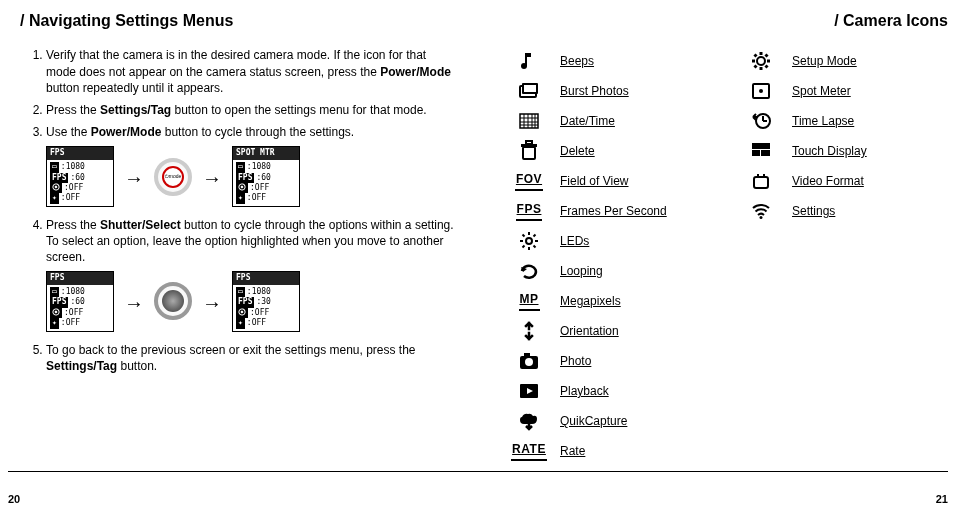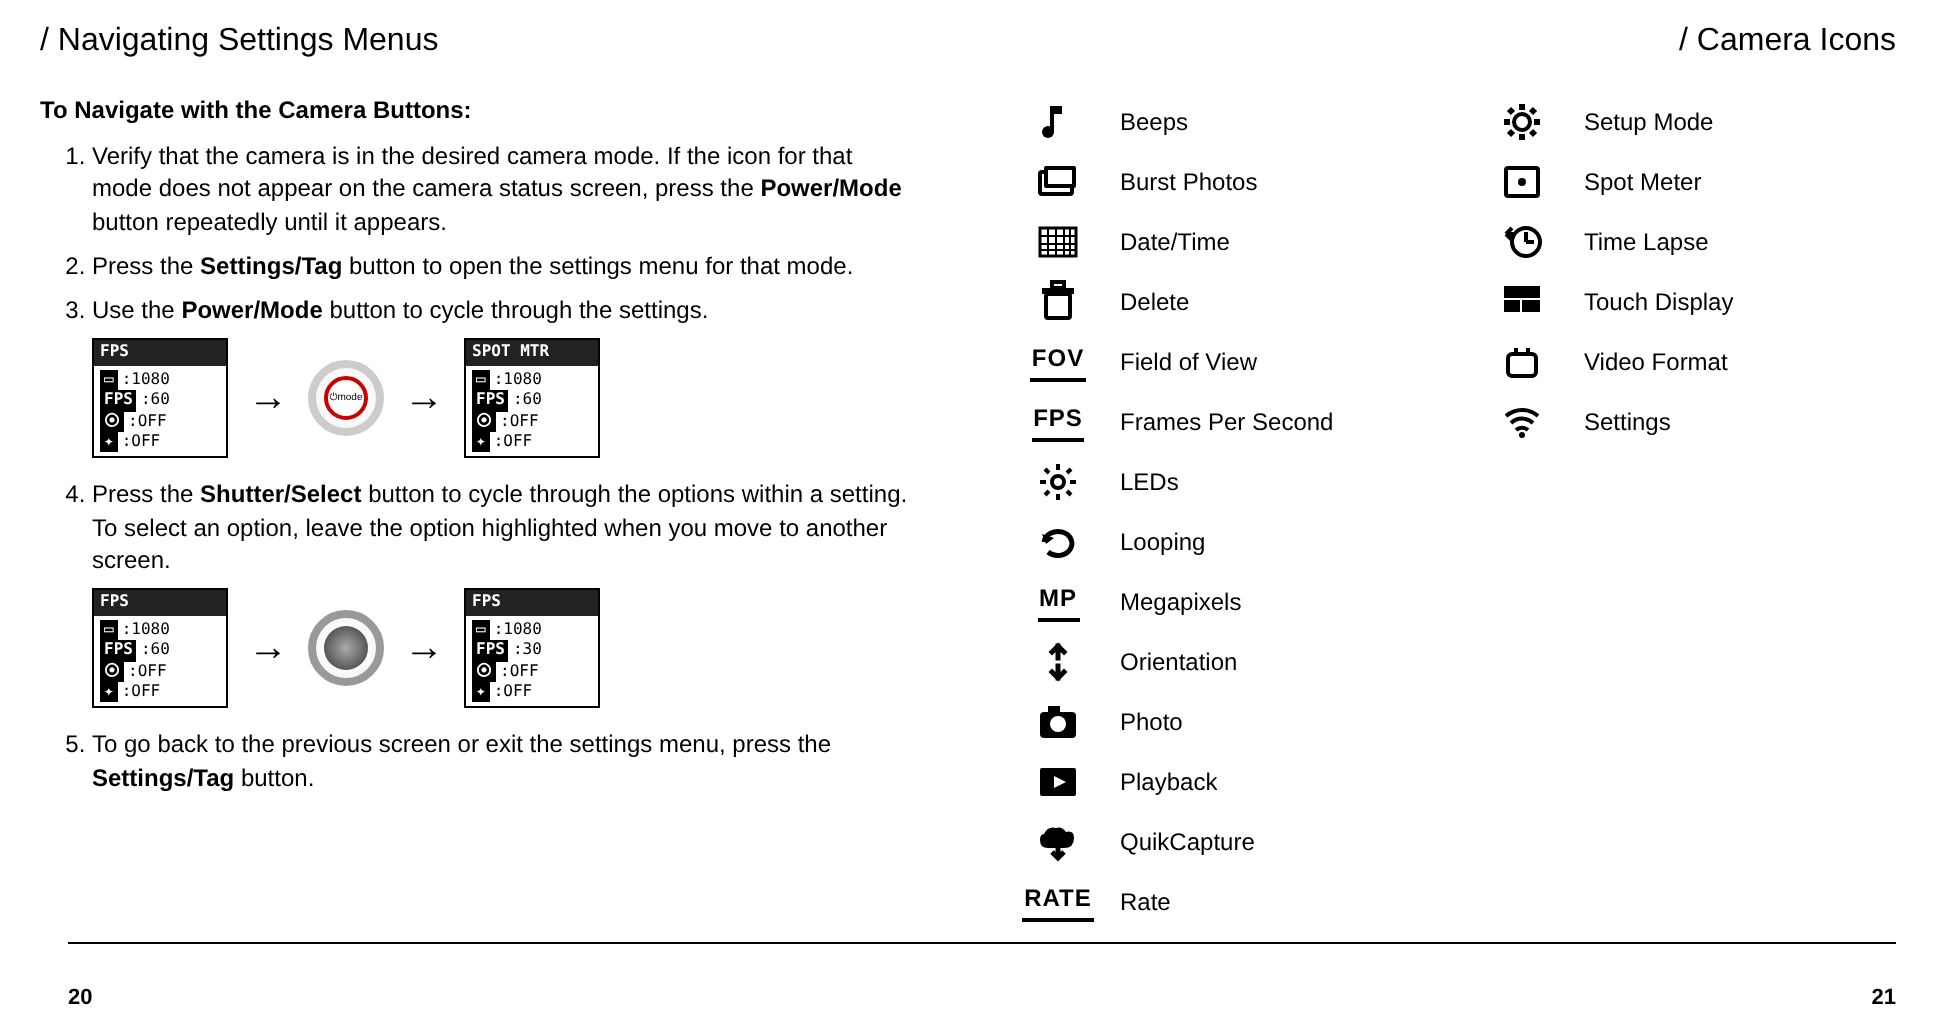--- a/index.html
+++ b/index.html
@@ -17,21 +17,21 @@
     .page-wrapper {
       display: flex;
       gap: 60px;
       height: 460px;
     }
     .left-page, .right-page {
       flex: 1;
     }
     .page-header {
       font-size: 16px;
-      font-weight: 400;
+      font-weight: 700;
       margin-bottom: 15px;
       font-stretch: condensed;
     }
     .left-page .page-header { text-align: left; }
     .right-page .page-header { text-align: right; }
     .section-title {
       font-weight: bold;
       font-size: 12px;
       margin-bottom: 6px;
     }
@@ -105,20 +105,21 @@
       text-align: center;
       line-height: 1;
     }
     .round-btn.shutter .inner {
       border: none;
       background: radial-gradient(circle, #aaa 0%, #333 100%);
     }
     .icon-table {
       display: flex;
       gap: 30px;
+      text-decoration: underline;
     }
     .icon-col {
       flex: 1;
     }
     .icon-row {
       display: flex;
       align-items: center;
       gap: 16px;
       height: 28px;
       margin-bottom: 2px;
@@ -138,21 +139,21 @@
     .txt-icon {
       font-weight: 900;
       font-size: 12px;
       border-bottom: 2px solid #000;
       padding: 0 1px 1px 1px;
       letter-spacing: 0.5px;
     }
     .page-numbers {
       position: absolute;
       bottom: 6px;
-      left: 34px;
+      left: 8px;
       right: 20px;
       display: flex;
       justify-content: space-between;
       font-size: 11px;
       font-weight: bold;
       border-top: 1px solid #000;
       padding-top: 20px;
     }
     svg { display: block; }
   </style>
@@ -270,21 +271,20 @@
         <path d="M5.5 11.5 A8 8 0 0 1 16.5 11.5" fill="none" stroke="#000" stroke-width="2"></path>
         <path d="M8 15 A4.5 4.5 0 0 1 14 15" fill="none" stroke="#000" stroke-width="2"></path>
         <circle cx="11" cy="17.5" r="1.5" fill="#000"></circle>
       </g>
   </defs>
 </svg>
 
 <div class="page-wrapper">
   <div class="left-page">
     <div class="page-header">/ Navigating Settings Menus</div>
-    <div class="section-title">To Navigate with the Camera Buttons:</div>
     <ol>
       <li><span>Verify that the camera is in the desired camera mode. If the icon for that mode does not appear on the camera status screen, press the </span><span class="bold">Power/Mode</span><span> button repeatedly until it appears.</span></li>
       <li><span>Press the </span><span class="bold">Settings/Tag</span><span> button to open the settings menu for that mode.</span></li>
       <li><span>Use the </span><span class="bold">Power/Mode</span><span> button to cycle through the settings.</span>
         <div class="figure">
           <div class="lcd">
             <div class="lcd-top">FPS</div>
             <div class="lcd-body">
               <div>
                   <span class="inv">▭</span>

